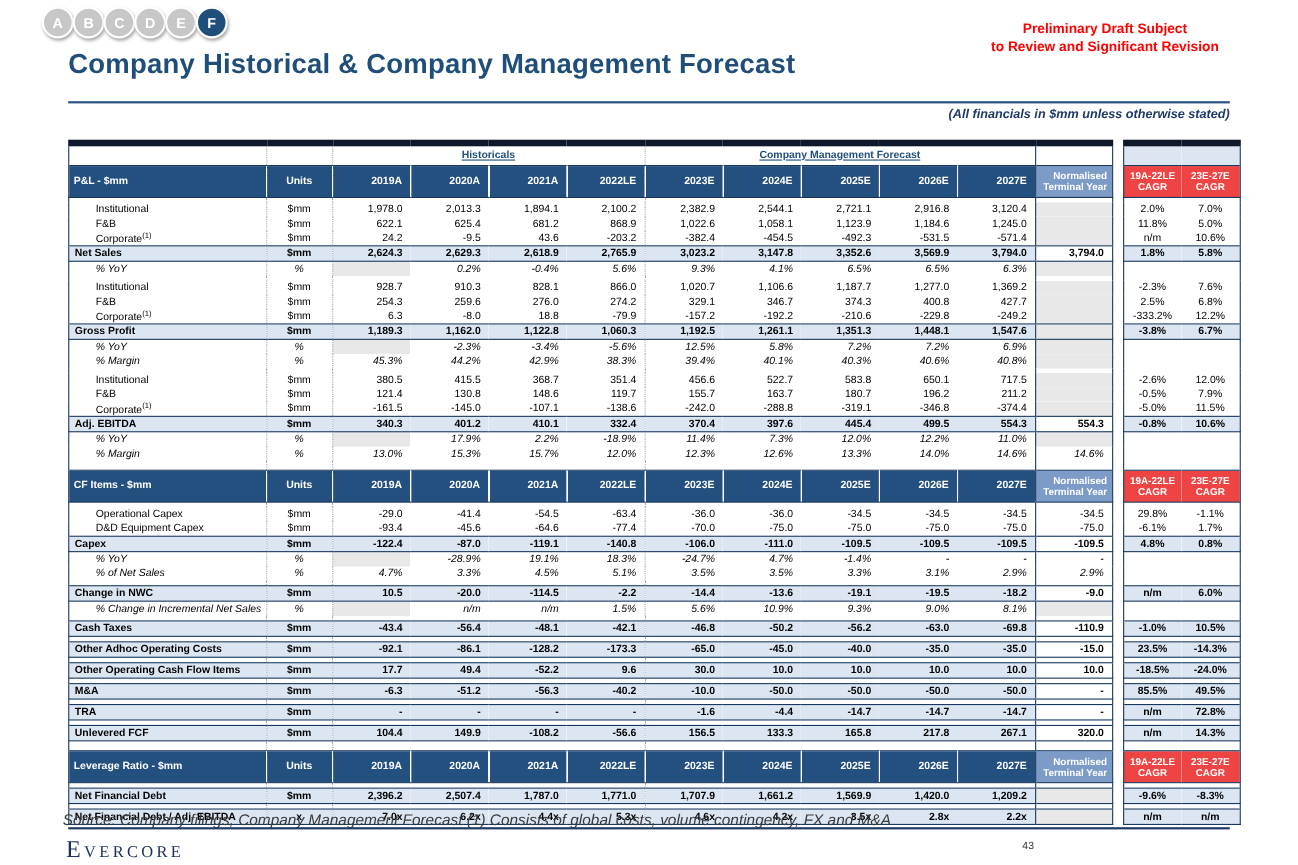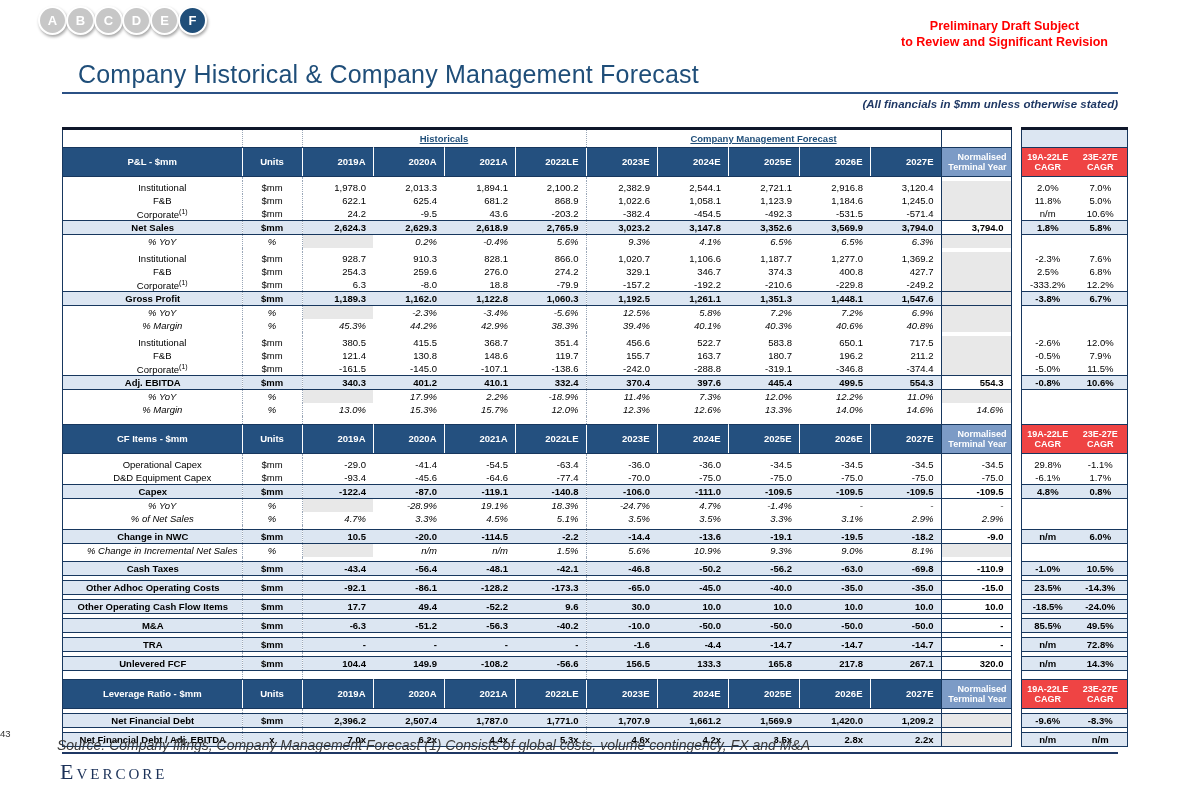--- a/index.html
+++ b/index.html
@@ -9,45 +9,45 @@
   
   .tabs{position:absolute;left:38px;top:6px;display:flex;}
   .tab{width:25px;height:25px;border-radius:50%;background:#c7c7c7;border:2px solid #fff;
        box-shadow:1px 2px 3px rgba(0,0,0,.35);color:#fff;font-weight:bold;font-size:13px;
        display:flex;align-items:center;justify-content:center;margin-right:-1px;}
   .tab.active{background:#1F4E79;}
 
   .disclaimer{position:absolute;right:72px;top:18px;text-align:center;color:#FF0000;
               font-weight:bold;font-size:12.5px;line-height:1.3;}
 
-  .page-title{position:absolute;left:62px;top:44px;margin:16px;font-size:25px;font-weight:normal;
+  .page-title{position:absolute;left:62px;top:44px;margin:0;font-size:25px;font-weight:bold;
               color:#1F4E79;letter-spacing:.2px;}
   .title-rule{position:absolute;left:62px;top:92px;width:1056px;height:2px;background:#2B5185;}
   .fin-note{position:absolute;left:62px;top:98px;width:1056px;text-align:right;
             font-style:italic;font-weight:bold;font-size:11.5px;color:#1F3864;}
 
   
   table.fin{position:absolute;left:62px;top:127px;border-collapse:collapse;table-layout:fixed;
             font-size:9.5px;line-height:1;}
   table.fin td{padding:0 4px;height:13px;overflow:hidden;white-space:nowrap;}
-  .c-label{text-align:center;}
+  .c-label{text-align:left;}
   .c-units{text-align:center;}
   .c-num,.c-nty{text-align:right;padding-right:7px !important;}
   .c-cagr{text-align:center;}
   .c-gap{border:none !important;background:#fff !important;padding:0 !important;}
 
   
   table.fin tr td:first-child{border-left:1px solid #17375E;}
   .sep-r{border-right:1px dotted #9aa7b8;}
   .c-nty{border-left:1px solid #17375E;border-right:1px solid #17375E;}
   .cagr-l{border-left:1px solid #17375E;}
   .cagr-r{border-right:1px solid #17375E;}
 
   
-  tr.r-band td{height:17px;border-top:3px solid #0f172a;}
+  tr.r-band td{height:17px;border-top:6px solid #0f172a;}
   .band-txt{color:#1F4E79;font-weight:bold;text-align:center;}
   .band-txt span{text-decoration:underline;}
   .band-cagr{background:#DCE6F2;border-top:1px solid #17375E;}
 
   
   tr.r-head td{background:#24507F;color:#fff;font-weight:bold;height:28px;
                border-top:1px solid #17375E;border-bottom:1px solid #17375E;}
   tr.r-head td.c-num{border-right:1px solid rgba(255,255,255,.85);}
   tr.r-head td.wsep-dot{border-right:1px dotted rgba(255,255,255,.85);}
   tr.r-head td.no-wsep{border-right:none;}
@@ -67,21 +67,21 @@
   tr.r-sp td{height:4px;}
   tr.r-secsp td{height:8px;}
   sup{font-size:7px;}
 
   
   .source{position:absolute;left:57px;top:737px;font-style:italic;font-size:14px;color:#3a3a3a;}
   .footer-rule{position:absolute;left:62px;top:752px;width:1056px;height:2px;background:#1F3864;}
   .logo{position:absolute;left:60px;top:759px;font-family:"Liberation Serif",serif;
         font-size:15px;letter-spacing:3px;color:#1B3158;}
   .logo::first-letter{font-size:22px;}
-  .page-num{position:absolute;left:0;top:728px;width:940px;text-align:left;font-size:9.5px;color:#333;}
+  .page-num{position:absolute;left:0;top:764px;width:940px;text-align:right;font-size:9.5px;color:#333;}
 </style>
 </head>
 <body>
 
 <div class="slide">
 
   <div class="tabs">
       <div class="tab">A</div>
       <div class="tab">B</div>
       <div class="tab">C</div>

